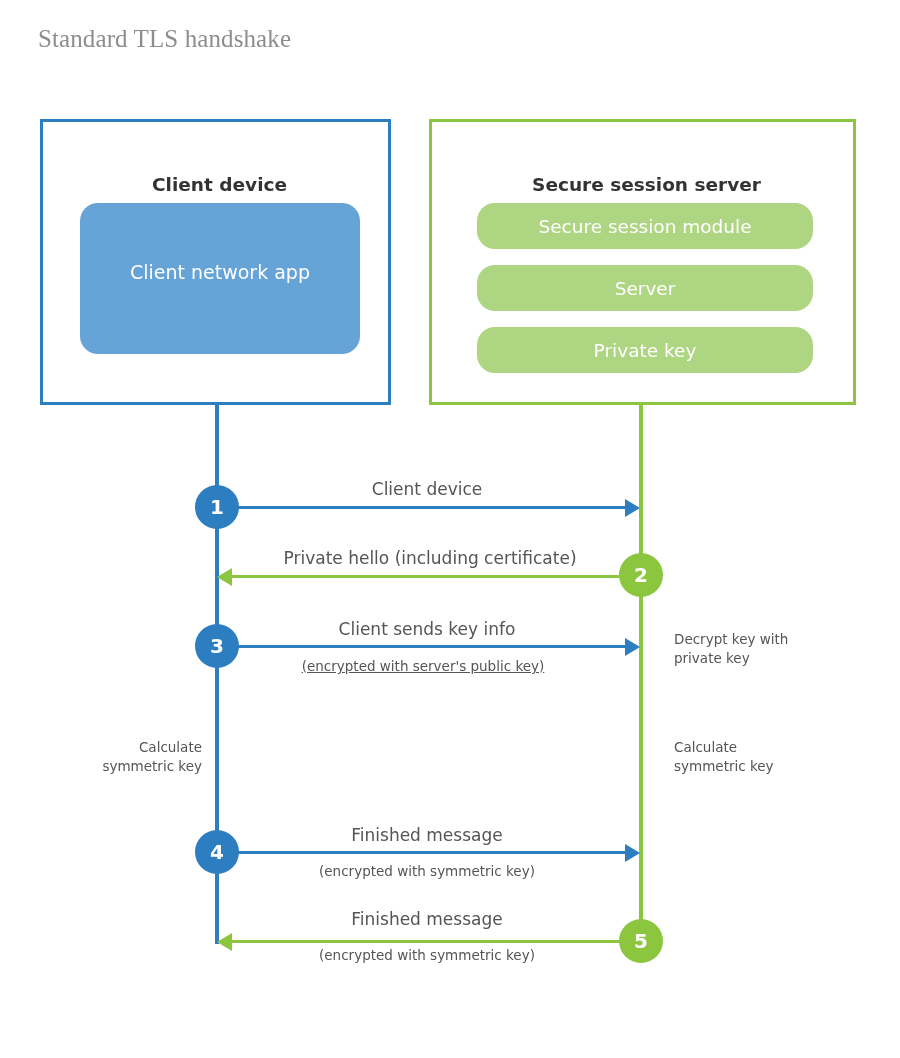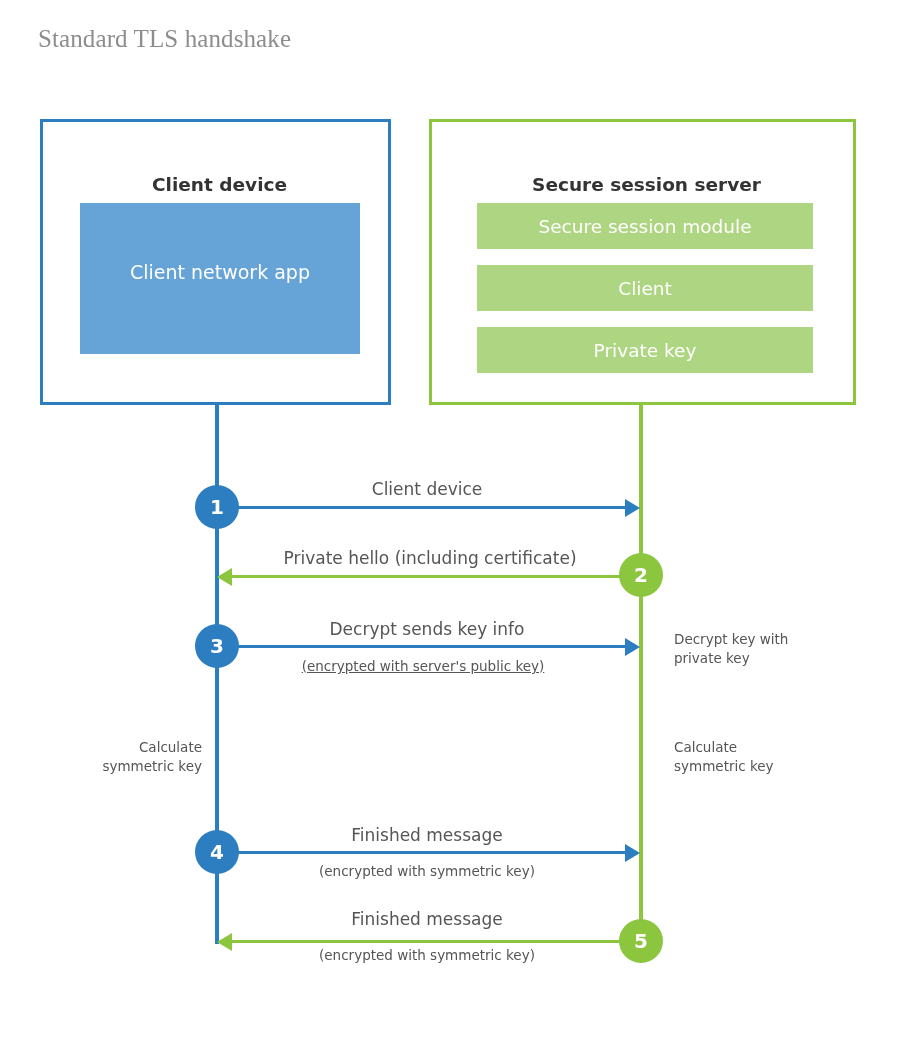--- a/index.html
+++ b/index.html
@@ -70,20 +70,21 @@
 
   
   .inner-block {
     position: absolute;
     display: flex;
     align-items: center;
     justify-content: center;
     text-align: right;
     color: #ffffff;
     box-sizing: border-box;
+    border-radius: 18px;
   }
   .client-app-block {
     left: 37px;
     top: 81px;
     width: 280px;
     height: 151px;
     background: #66a3d6;
     font-size: 19px;
     line-height: 1.35;
     font-weight: 400;
@@ -204,21 +205,21 @@
       <span class="label-inner">Client network app</span>
     </div>
   </div>
 
   <div class="entity-box server">
     <div class="entity-title">Secure session server</div>
     <div class="inner-block server-block b1">
       <span>Secure session module</span>
     </div>
     <div class="inner-block server-block b2">
-      <span>Client</span>
+      <span>Server</span>
     </div>
     <div class="inner-block server-block b3">
       <span>Private key</span>
     </div>
   </div>
 
   <div class="lifeline client-line"></div>
   <div class="lifeline server-line"></div>
 
   <div class="msg-line blue" style="left:217px; top:506px; width:416px;"></div>
@@ -230,21 +231,21 @@
 
   <div class="msg-line green" style="left:232px; top:575px; width:401px;"></div>
   <div class="arrow-head left-green" style="left:217px; top:567.5px;"></div>
   <div class="msg-label primary" style="left:230px; top:548px; width:400px;">Private hello (including certificate)</div>
   <div class="step-circle green" style="left:619px; top:553px;">
     <span>2</span>
   </div>
 
   <div class="msg-line blue" style="left:227px; top:645px; width:406px;"></div>
   <div class="arrow-head right-blue" style="left:625px; top:637.5px;"></div>
-  <div class="msg-label primary" style="left:227px; top:619px; width:400px;">Decrypt sends key info</div>
+  <div class="msg-label primary" style="left:227px; top:619px; width:400px;">Client sends key info</div>
   <div class="msg-label secondary" style="left:223px; top:658px; width:400px;text-decoration:underline;">(encrypted with server's public key)</div>
   <div class="step-circle blue" style="left:195px; top:624px;">
     <span>3</span>
   </div>
   <div class="side-note left-align" style="left:674px; top:630px; width:180px;">Decrypt key with
 private key</div>
 
   <div class="side-note right-align" style="left:20px; top:738px; width:182px;">Calculate
 symmetric key</div>
   <div class="side-note left-align" style="left:674px; top:738px; width:180px;">Calculate

